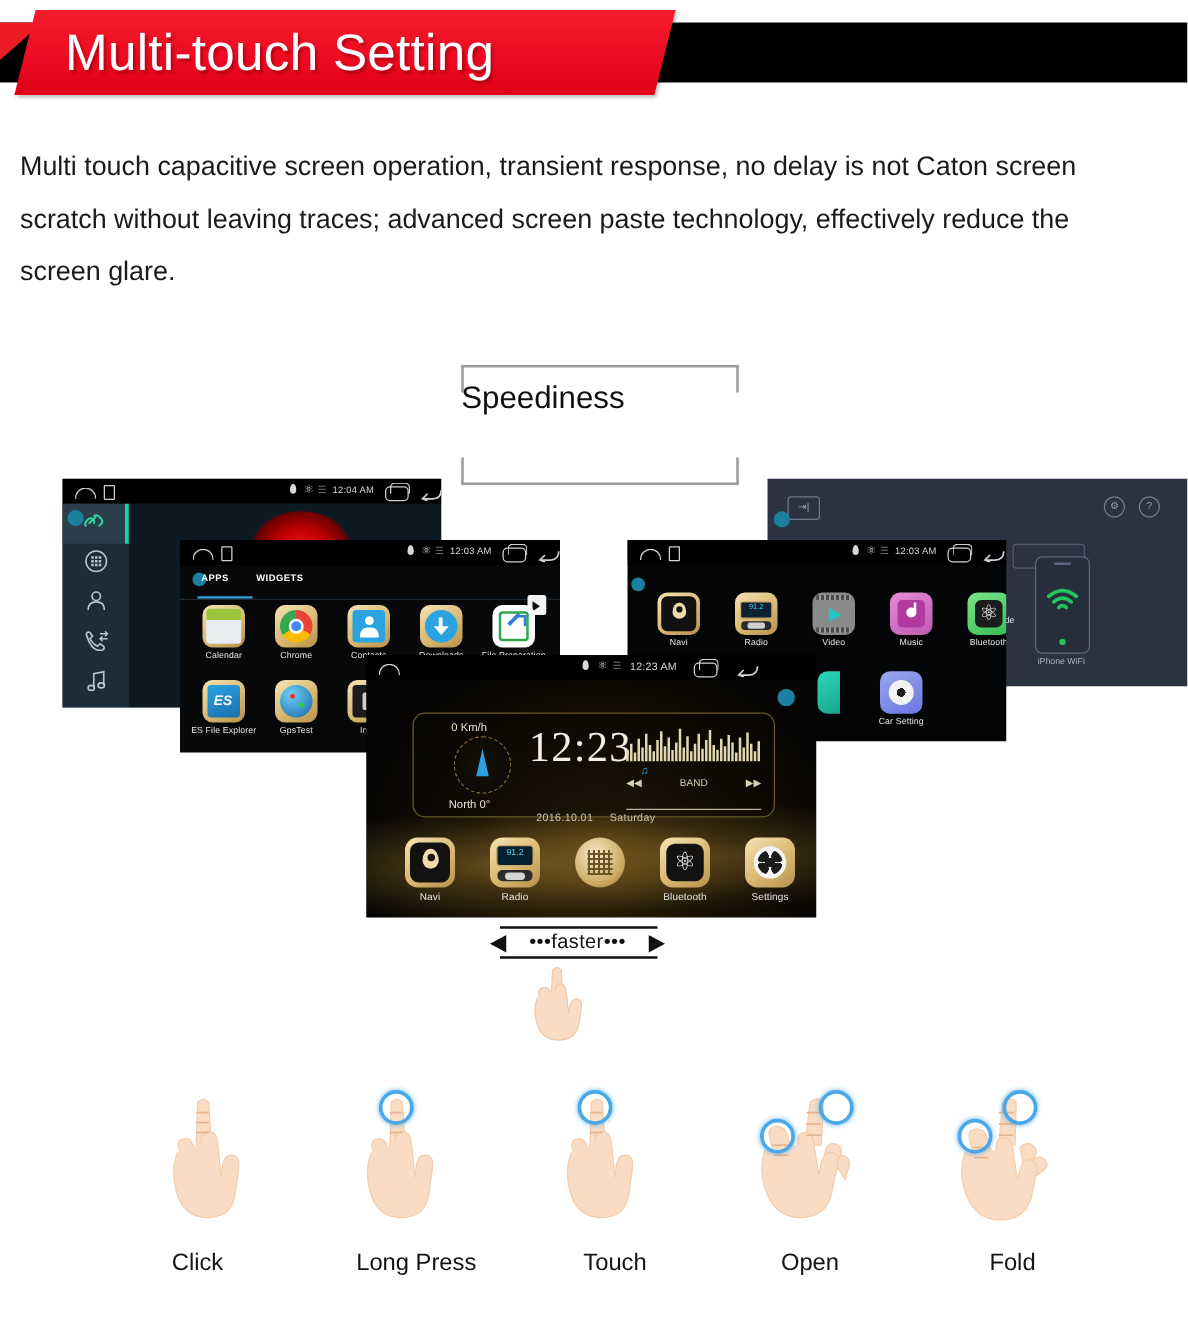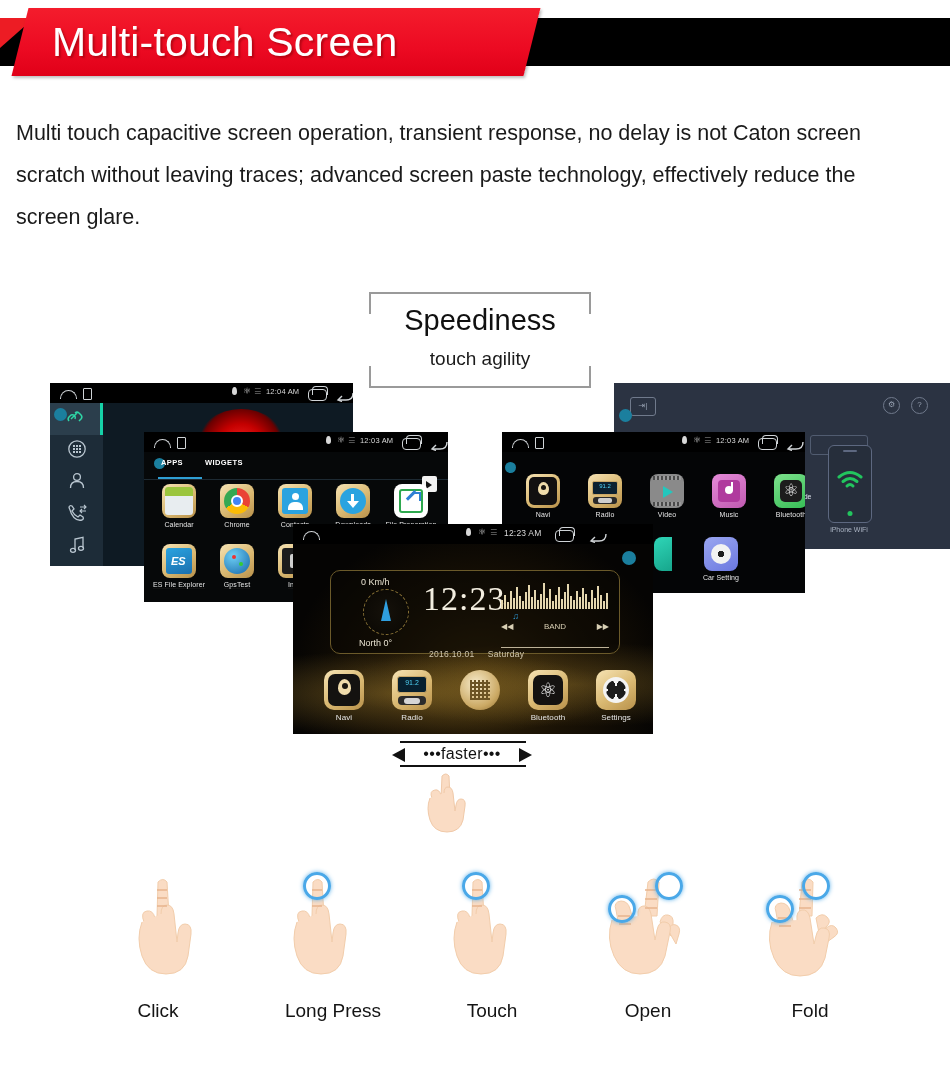--- a/index.html
+++ b/index.html
@@ -24,22 +24,22 @@
 
   
   .speed-box{position:absolute;left:369px;top:292px;width:222px;height:96px;}
   .sb-edge{position:absolute;background:#9a9a9a;}
   .sb-top{left:0;top:0;width:222px;height:2px;}
   .sb-bot{left:0;bottom:0;width:222px;height:2px;}
   .sb-l1{left:0;top:0;width:2px;height:22px;}
   .sb-l2{left:0;bottom:0;width:2px;height:22px;}
   .sb-r1{right:0;top:0;width:2px;height:22px;}
   .sb-r2{right:0;bottom:0;width:2px;height:22px;}
-  .sb-title{position:absolute;left:0;top:12px;width:222px;text-align:center;
-      font-size:29px;color:#101010;}
+  .sb-title{position:absolute;left:0;top:12px;width:222px;text-align:left;
+      font-size:25px;color:#101010;}
   .sb-sub{position:absolute;left:0;top:56px;width:222px;text-align:center;
       font-size:19px;color:#1b1b1b;}
 
   
   .screen{position:absolute;overflow:hidden;background:#05070a;}
   .sbar{position:absolute;left:0;top:0;width:100%;height:20px;background:#000;}
   .sb-ico{position:absolute;top:4px;}
   .sb-time{position:absolute;top:4px;font-size:7.5px;color:#d8d8d8;
       letter-spacing:.2px;white-space:nowrap;}
   .nav-home{position:absolute;left:10px;top:7px;width:15px;height:8px;
@@ -137,34 +137,33 @@
   .ring{position:absolute;border-radius:50%;border:3px solid #4aa8e8;
       box-shadow:0 0 4px rgba(74,168,232,.85);}
 </style>
 </head>
 <body>
 
 <div class="banner-wrap">
   <div class="banner-black"></div>
   <div class="banner-tri"></div>
   <div class="banner-red"></div>
-  <div class="banner-title">Multi-touch Screen</div>
+  <div class="banner-title">Multi-touch Setting</div>
 </div>
 
 <div class="para">Multi touch capacitive screen operation, transient response, no delay is not Caton screen scratch without leaving traces; advanced screen paste technology, effectively reduce the screen glare.</div>
 
 <div class="speed-box">
   <div class="sb-edge sb-top"></div>
   <div class="sb-edge sb-bot"></div>
   <div class="sb-edge sb-l1"></div>
   <div class="sb-edge sb-l2"></div>
   <div class="sb-edge sb-r1"></div>
   <div class="sb-edge sb-r2"></div>
   <div class="sb-title">Speediness</div>
-  <div class="sb-sub">touch  agility</div>
 </div>
 
 <div class="screen" id="scr1">
   <div class="sbar">
     <div class="nav-home"></div>
     <div class="nav-book"></div>
     <div class="sb-ico" style="left:182px;">
         <div class="pin"></div>
       </div>
     <div class="sb-ico bt" style="left:193px;">⚛</div>

